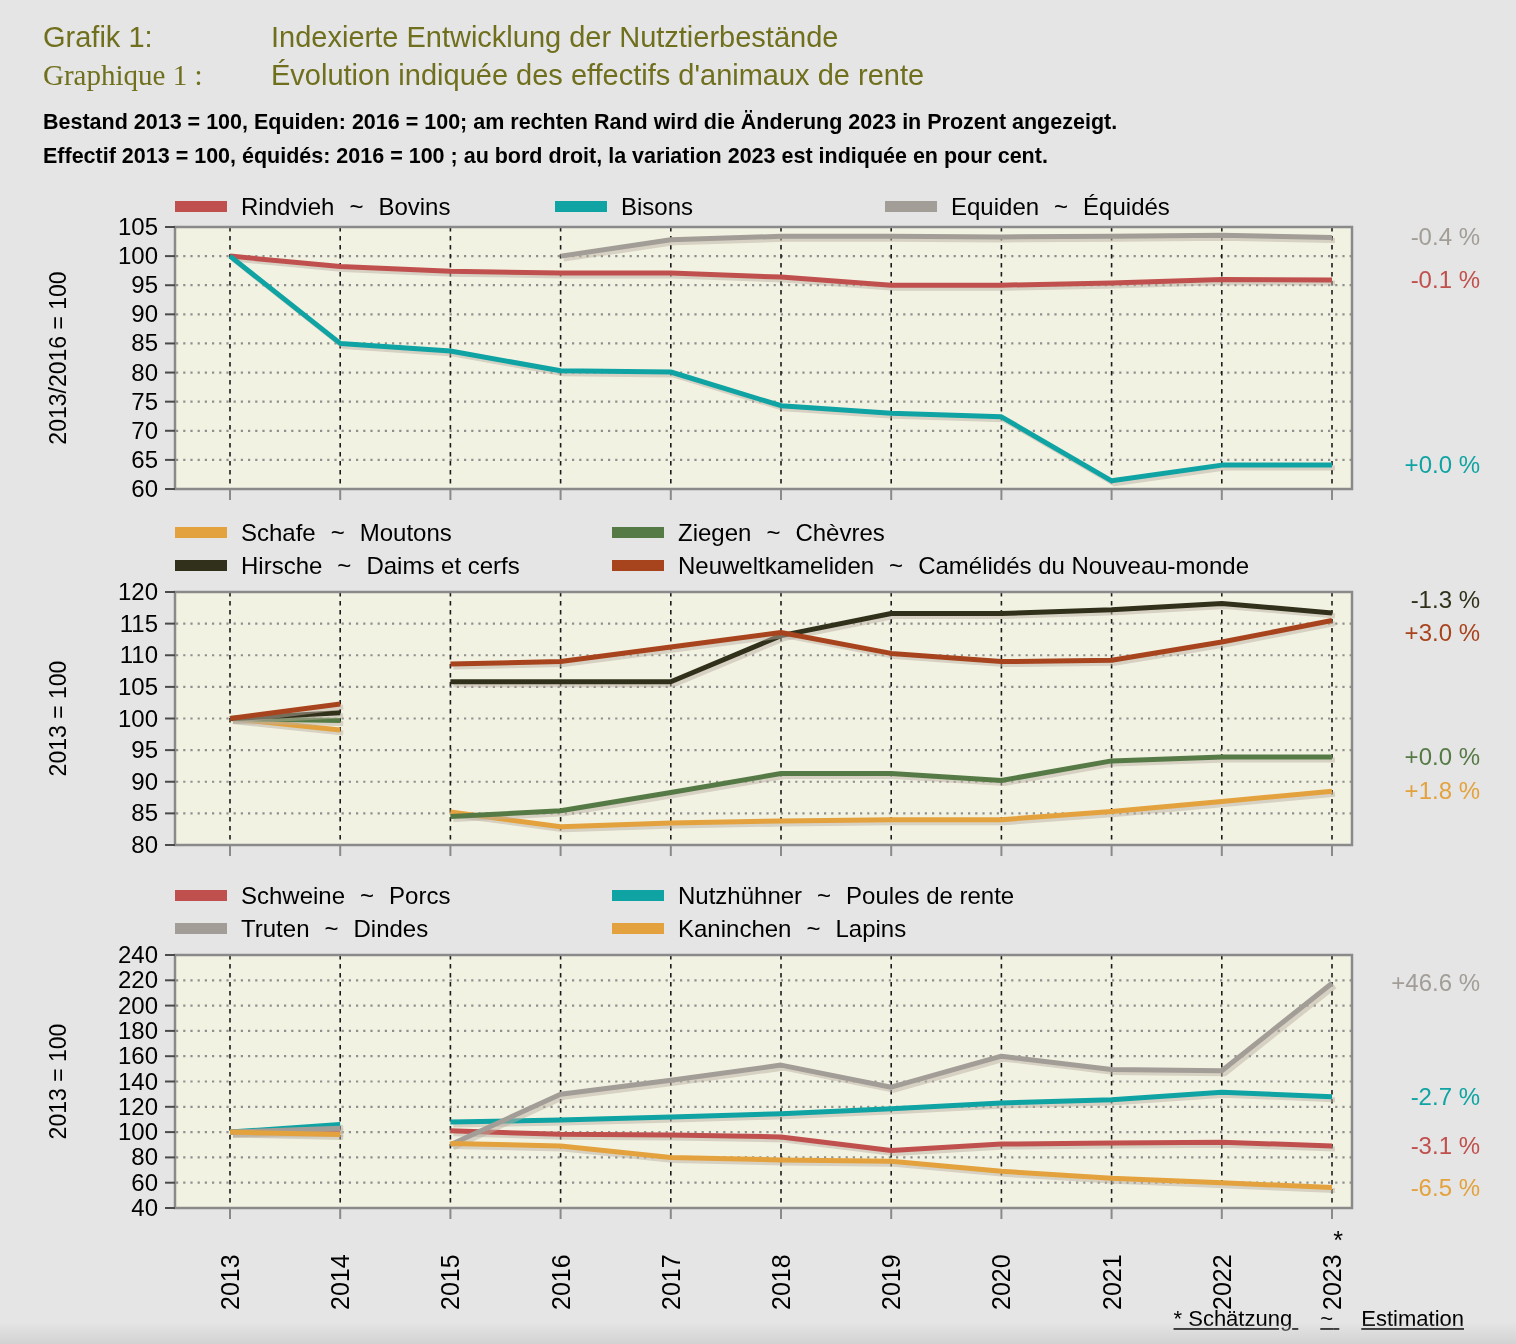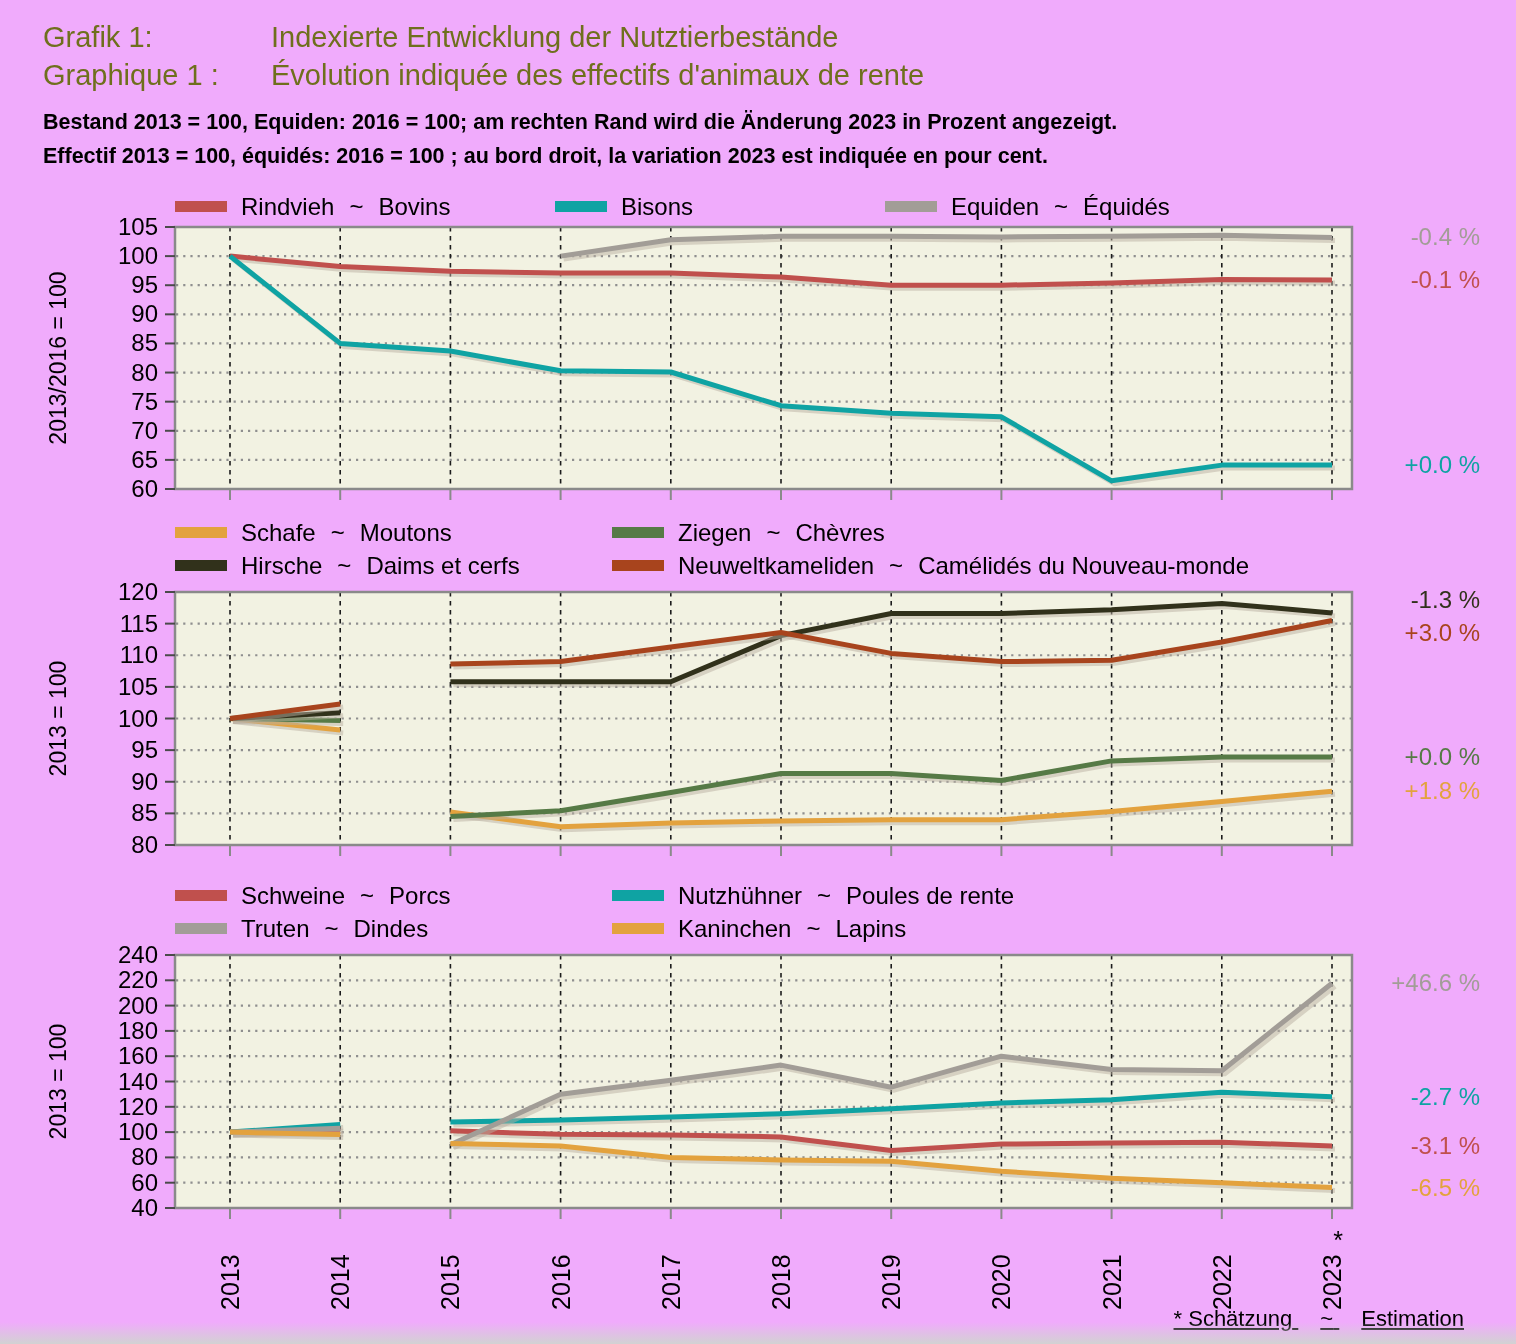--- a/index.html
+++ b/index.html
@@ -1,16 +1,16 @@
 <!DOCTYPE html>
 <html><head>
 <meta charset="utf-8">
 <style>
   html,body{margin:0;padding:0;background:#fff;}
-  .page{position:relative;width:1516px;height:1344px;background:#f0abfc;overflow:hidden;
+  .page{position:relative;width:1516px;height:1344px;background:#e5e5e5;overflow:hidden;
         font-family:"Liberation Sans", sans-serif;}
   .trow{position:absolute;left:0;width:100%;height:0;}
   .tlabel{position:absolute;left:43px;top:0;font-size:29px;font-weight:normal;white-space:nowrap;}
   .ttext{position:absolute;left:263px;top:0;font-size:29px;white-space:nowrap;margin-left:8px;}
   .subtitle{position:absolute;left:43px;font-size:21.5px;color:#000;white-space:nowrap;font-weight:bold;}
   #chart-svg{position:absolute;left:0;top:0;font-family:"Liberation Sans", sans-serif;}
   .footnote{position:absolute;top:1306px;right:52px;font-size:22px;color:#000;white-space:nowrap;text-decoration:underline;}
   .footnote .sep{margin-left:22px;}
   .bottombar{position:absolute;left:0;bottom:0;width:100%;height:22px;
              background:linear-gradient(rgba(210,210,210,0),#d2d2d2);}
@@ -18,21 +18,21 @@
 </head>
 <body>
 
 <div class="page">
 
   <div class="trow" style="top:21px">
     <span class="tlabel titlecol" style="color: rgb(111, 111, 29);">Grafik 1:</span>
     <span class="ttext titlecol" style="color: rgb(111, 111, 29);">Indexierte Entwicklung der Nutztierbestände</span>
   </div>
   <div class="trow" style="top:59px">
-    <span class="tlabel titlecol" style="color: rgb(111, 111, 29);">Graphique 1 :</span>
+    <span class="tlabel titlecol" style="color: rgb(111, 111, 29); font-family: Liberation Serif, serif;">Graphique 1 :</span>
     <span class="ttext titlecol" style="color: rgb(111, 111, 29);">Évolution indiquée des effectifs d'animaux de rente</span>
   </div>
   <div class="subtitle" style="top:110px">Bestand 2013 = 100, Equiden: 2016 = 100; am rechten Rand wird die Änderung 2023 in Prozent angezeigt.</div>
   <div class="subtitle" style="top:144px">Effectif 2013 = 100, équidés: 2016 = 100 ; au bord droit, la variation 2023 est indiquée en pour cent.</div>
 
   <svg id="chart-svg" width="1516" height="1344" viewBox="0 0 1516 1344">
       <g>
         <rect x="175" y="227" width="1177" height="262" fill="#F2F2E2"></rect>
         <line x1="176" x2="1351" y1="459.8888888888889" y2="459.8888888888889" stroke="#8F8F8F" stroke-width="2.2" stroke-dasharray="2.2 5"></line>
         <line x1="176" x2="1351" y1="430.77777777777777" y2="430.77777777777777" stroke="#8F8F8F" stroke-width="2.2" stroke-dasharray="2.2 5"></line>

